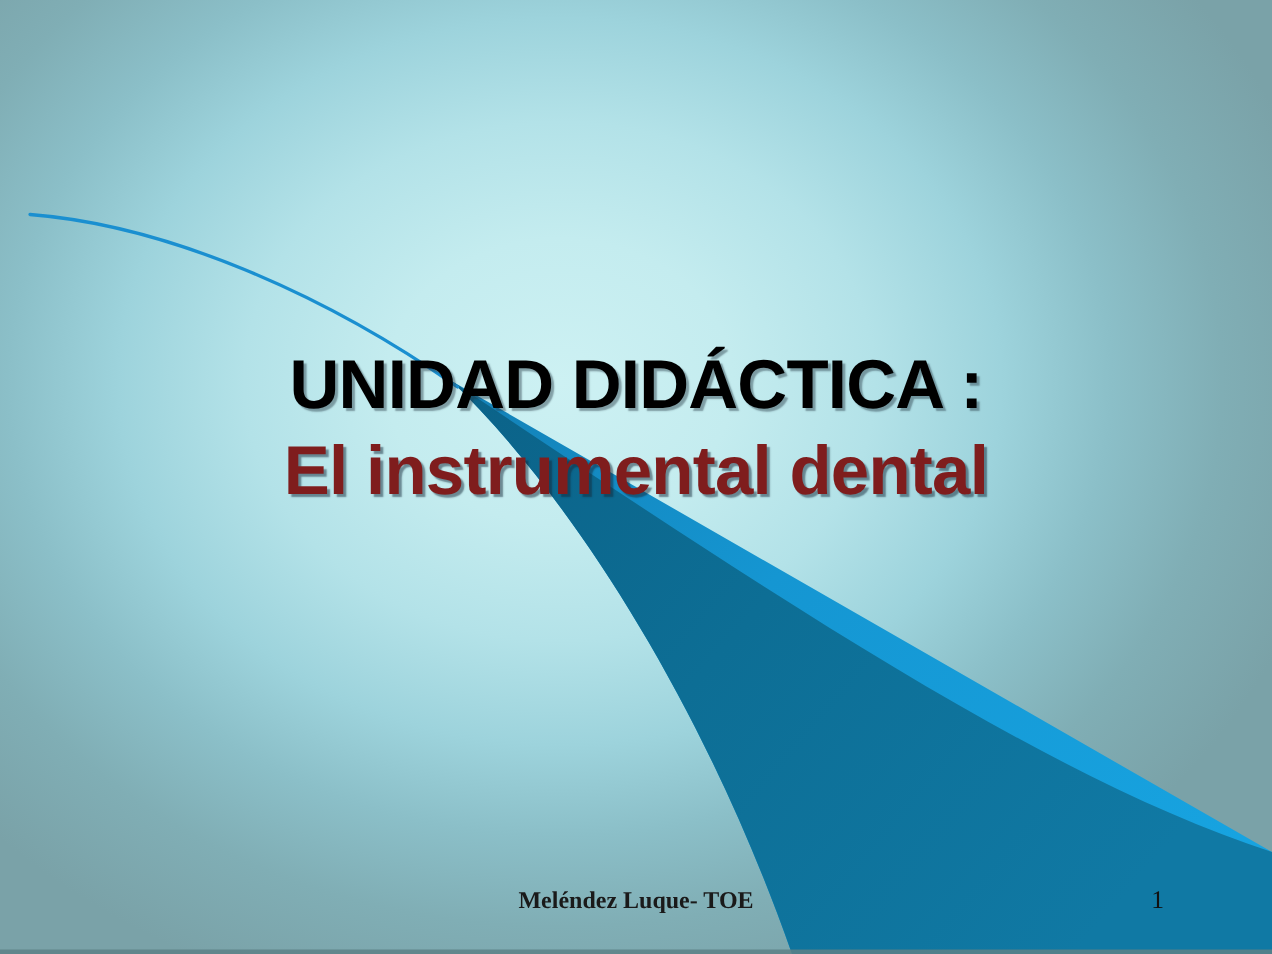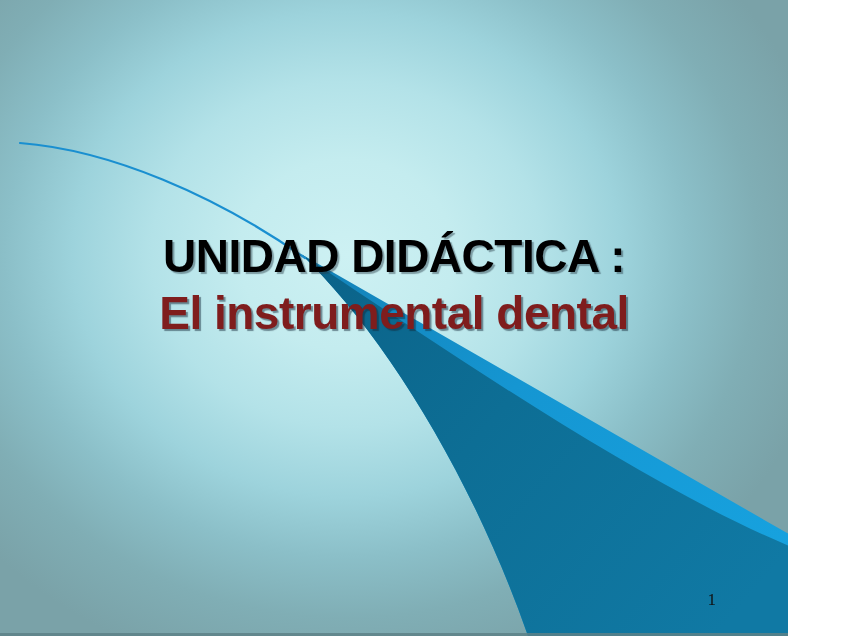--- a/index.html
+++ b/index.html
@@ -2,21 +2,21 @@
 <html><head>
 <meta charset="utf-8">
 <style>
   html, body {
     margin: 0;
     padding: 0;
     background: #ffffff;
   }
   #slide {
     position: relative;
-    width: 788px;
+    width: 848px;
     height: 636px;
     overflow: hidden;
     font-family: "Liberation Sans", sans-serif;
     background-color: #7ea4a9;
   }
   
   #bg-gradient {
     position: absolute;
     inset: 0;
     background:
@@ -128,18 +128,19 @@
 
     <path d="M 20 143
              C 110 150, 215 195, 305 258" fill="none" stroke="#1a8fd0" stroke-width="2.2" stroke-linecap="round"></path>
   </svg>
 
   <div id="title-block">
     <div id="title-main">UNIDAD DIDÁCTICA :</div>
     <div id="title-sub">El instrumental dental</div>
   </div>
 
+  <div id="footer-author">Meléndez Luque- TOE</div>
 
   <div id="footer-pagenum">1</div>
 
   <div id="bottom-border"></div>
 
 </div>
 
 </body></html>

